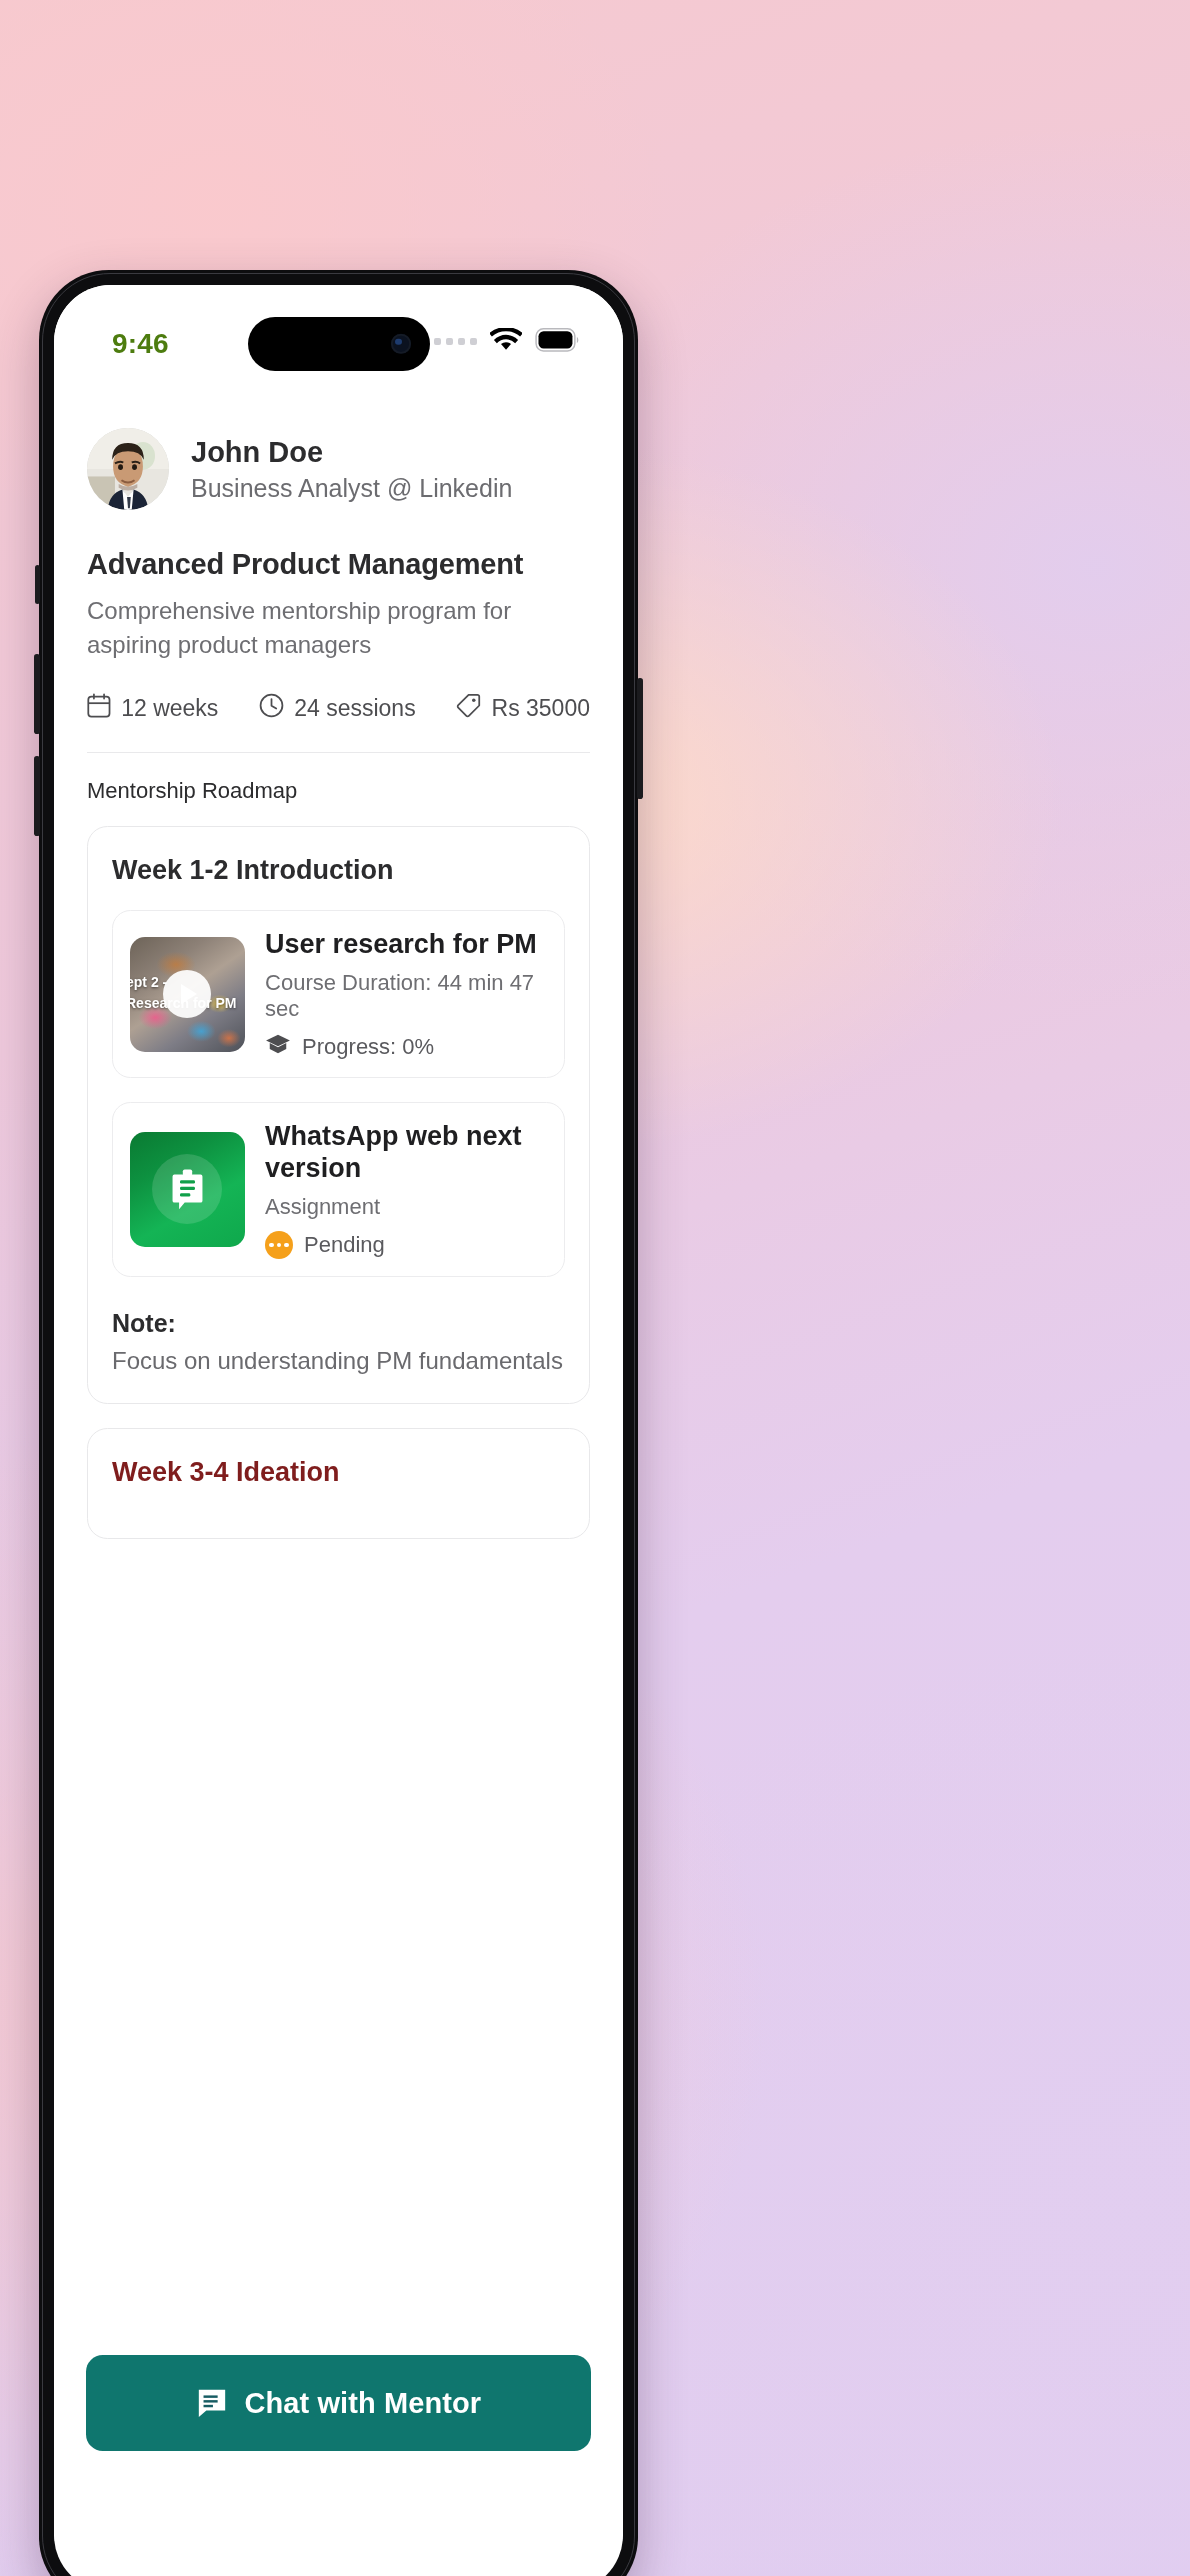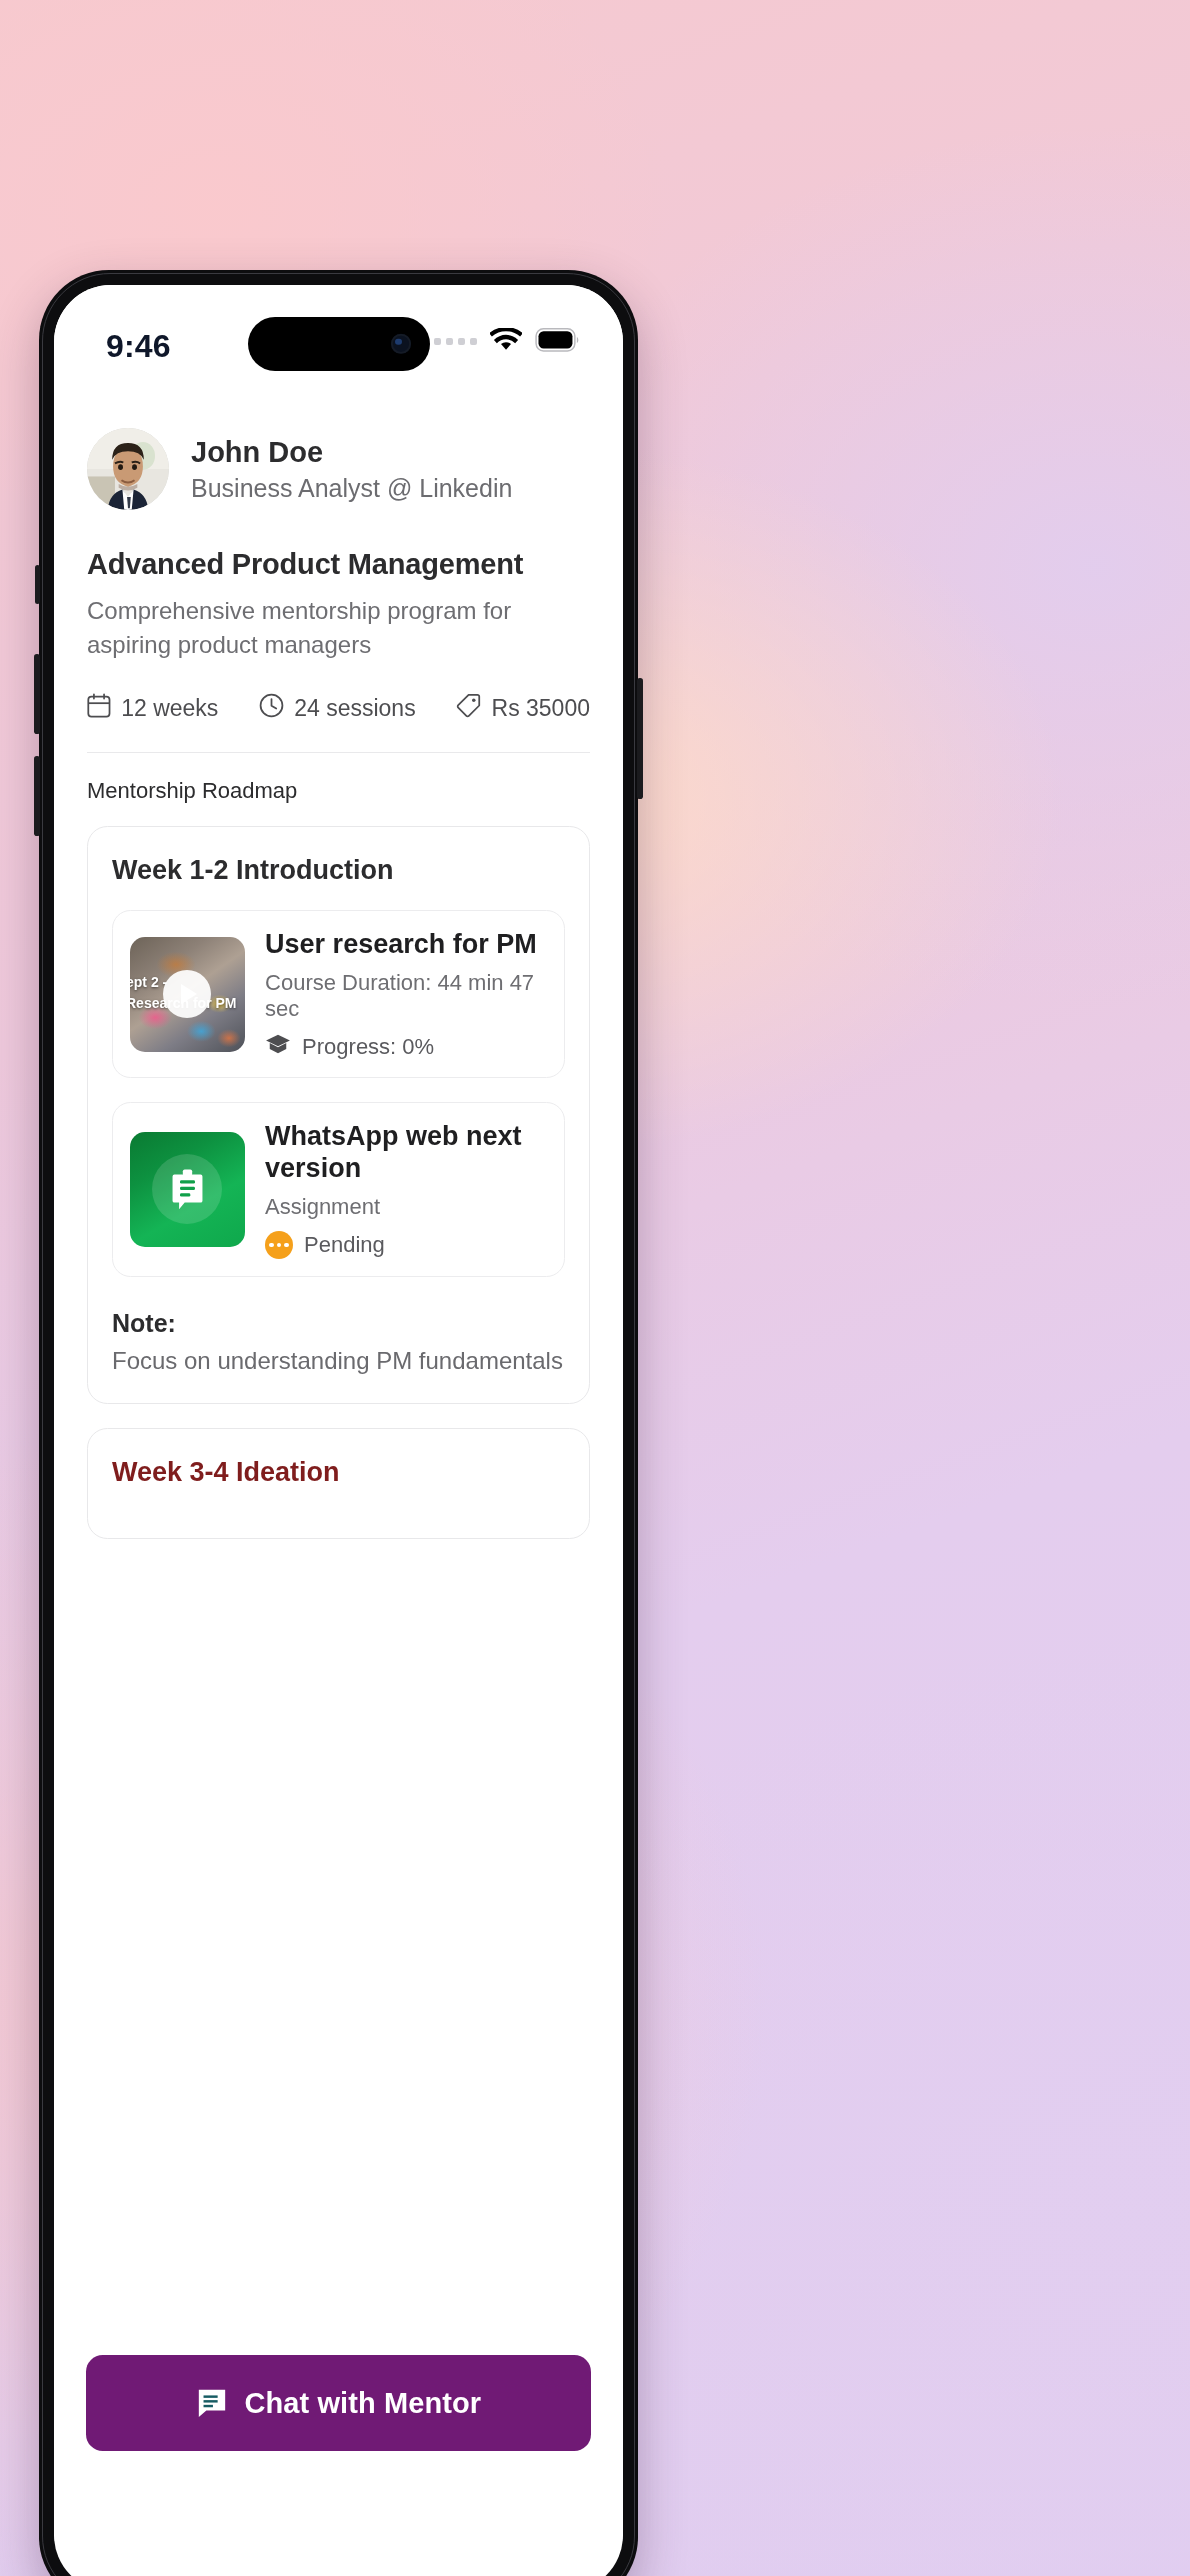--- a/index.html
+++ b/index.html
@@ -80,25 +80,25 @@
   }
 
   
   .statusbar {
     position: relative;
     height: 113px;
     background: #fff;
   }
   .sb-time {
     position: absolute;
-    left: 52px;
+    left: 58px;
     top: 43px;
-    font-size: 32px;
+    font-size: 28px;
     font-weight: 600;
-    color: #0f172a;
+    color: #4d7c0f;
     letter-spacing: 0.2px;
   }
   .dynamic-island {
     position: absolute;
     left: 50%;
     transform: translateX(-50%);
     top: 32px;
     width: 182px;
     height: 54px;
     background: #000;
@@ -393,21 +393,21 @@
   
   .bottom-bar {
     position: absolute;
     left: 0; right: 0; bottom: 0;
     background: #fff;
     padding: 20.4px 32px 37px;
   }
   .chat-btn {
     height: 96px;
     border-radius: 16.7px;
-    background: #701a75;
+    background: #0f766e;
     display: flex;
     align-items: center;
     justify-content: center;
     gap: 16.7px;
     cursor: pointer;
   }
   .chat-btn-label {
     font-size: 29px;
     font-weight: 700;
     color: #fff;

